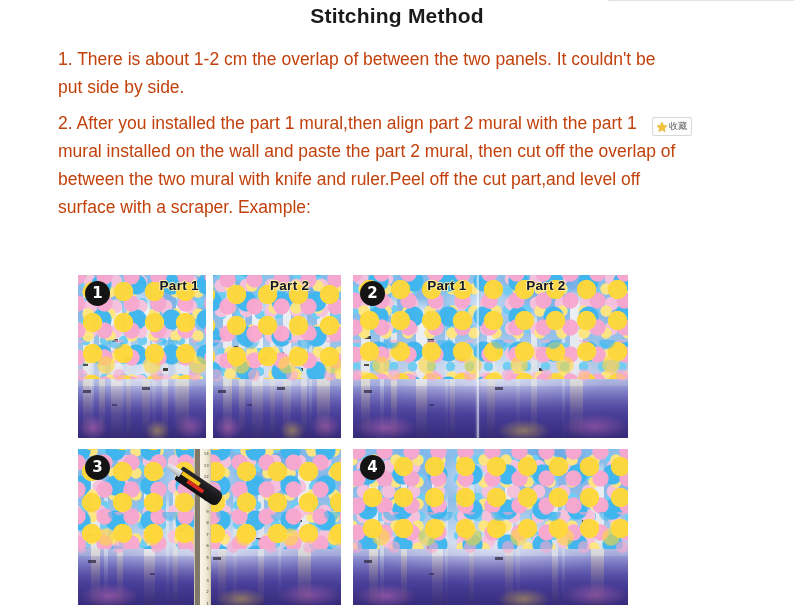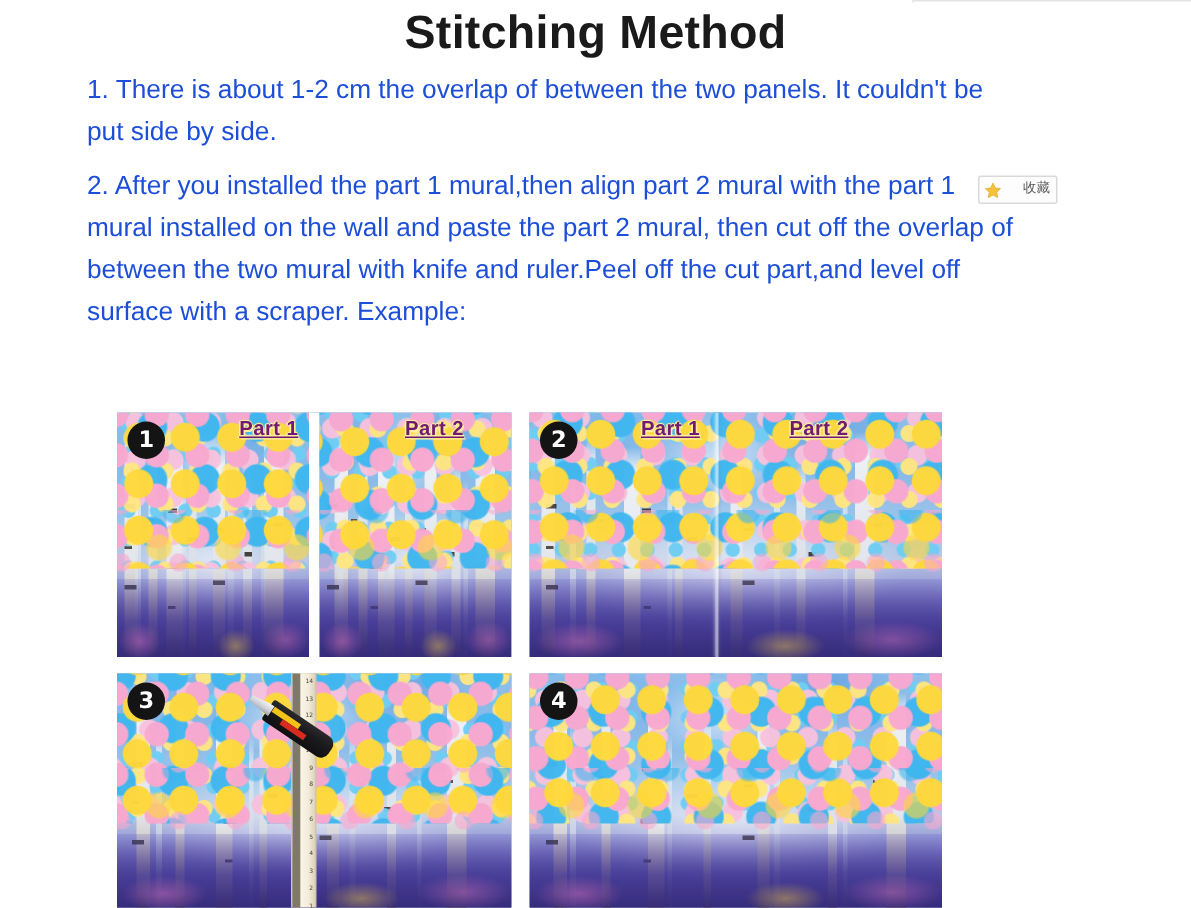--- a/index.html
+++ b/index.html
@@ -35,48 +35,48 @@
     background: #eaeaea;
   }
 
   
   .page-title {
     position: absolute;
     left: 0;
     top: 4px;
     width: 794px;
     text-align: center;
-    font-size: 31px;
+    font-size: 21px;
     font-weight: 700;
     letter-spacing: 0.2px;
     color: #1a1a1a;
   }
 
   
   .copy {
     position: absolute;
     left: 58px;
     top: 45px;
     width: 620px;
     font-size: 17.5px;
     line-height: 28px;
-    color: #1d4ed8;
+    color: #c2410c;
   }
   .para { margin: 0; }
   .para + .para { margin-top: 8px; }
 
   
   .fav-widget {
     position: absolute;
     left: 652px;
     top: 117px;
     height: 19px;
     display: flex;
     align-items: center;
-    gap: 14px;
+    gap: 1px;
     padding: 1px 4px 1px 3px;
     background: #fdfdfd;
     border: 1px solid #d9d9d9;
     border-radius: 2px;
     box-sizing: border-box;
   }
   .fav-star {
     width: 12px;
     height: 12px;
     display: block;
@@ -268,28 +268,27 @@
     line-height: 25px;
     text-align: center;
     z-index: 9;
     font-family: "DejaVu Sans", sans-serif;
   }
   .part-label {
     position: absolute;
     top: 3px;
     font-size: 13.5px;
     font-weight: 700;
-    color: #701a75;
+    color: #0f172a;
     letter-spacing: 0.3px;
     z-index: 9;
     text-shadow:
       0 0 2px #ffe066, 1px 1px 0 #fff0b3,
       -1px 0 0 #fff4c2, 0 -1px 0 #fff4c2;
     font-family: "Liberation Sans", sans-serif;
-    text-decoration: underline;
   }
   .part-label.p1 { left: 31%; }
   .part-label.p2 { left: 73%; }
   .part-label.p1b { left: 27%; }
   .part-label.p2b { left: 63%; }
 
   
   .ruler {
     position: absolute;
     left: 44%;

